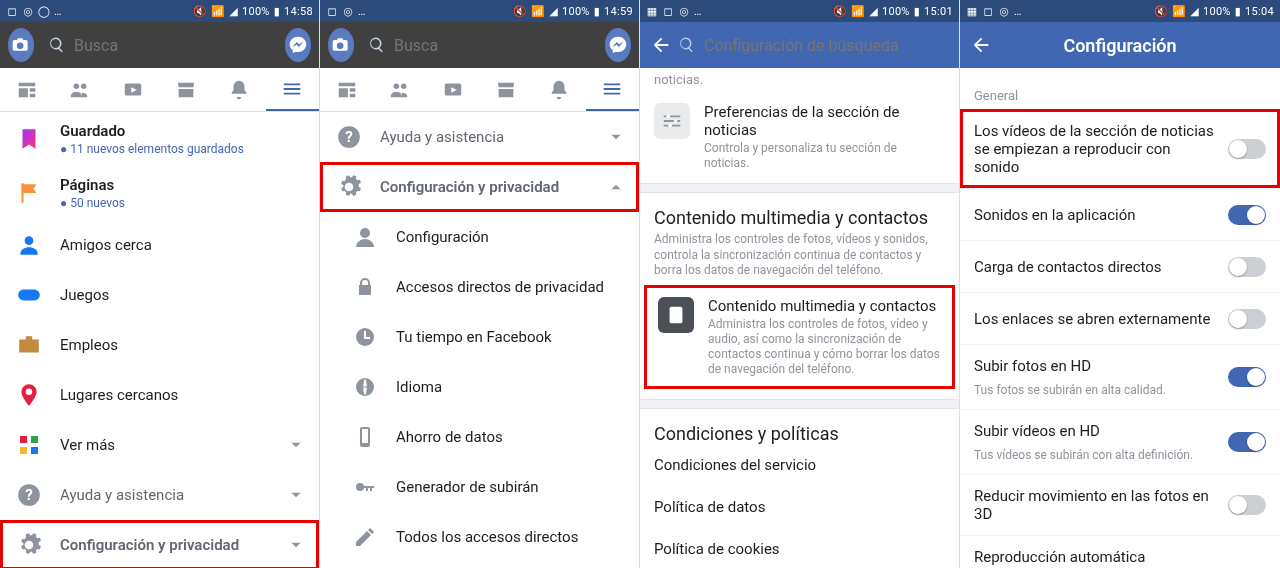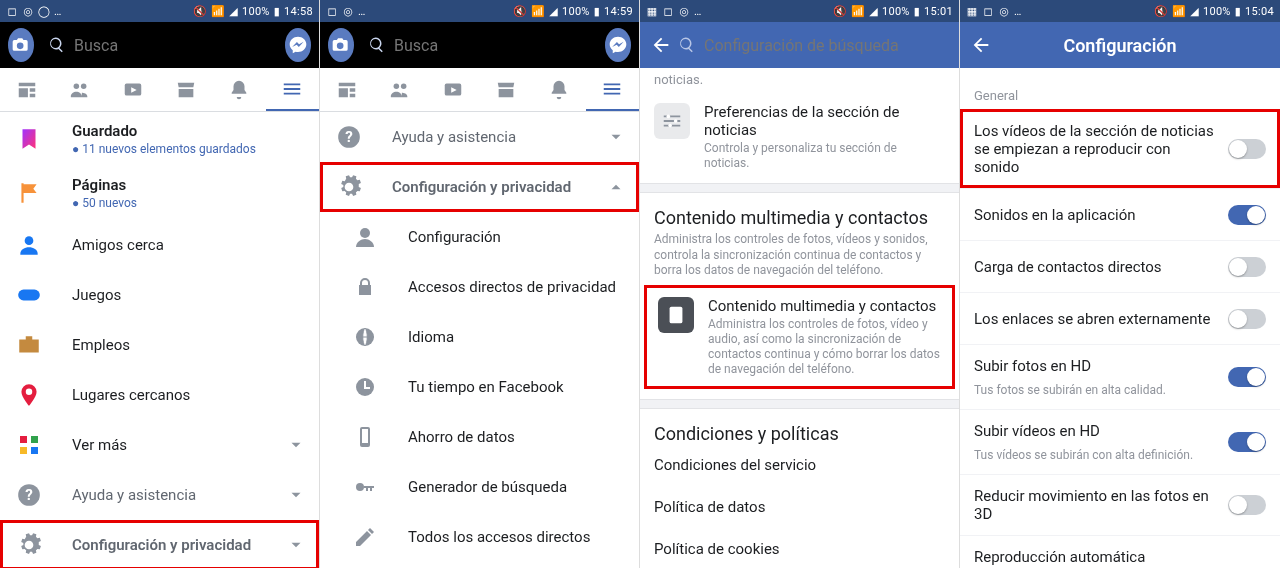--- a/index.html
+++ b/index.html
@@ -7,35 +7,35 @@
   .row { display: flex; width: 1280px; height: 568px; }
   .phone { width: 320px; height: 568px; border-right: 1px solid #ddd; display: flex; flex-direction: column; background: #fff; overflow: hidden; position: relative; }
 
   
   .statusbar { height: 22px; background: #2c4a7a; color: #fff; font-size: 11px; display: flex; align-items: center; padding: 0 6px; }
   .sb-left { display: flex; gap: 4px; align-items: center; }
   .sb-right { margin-left: auto; display: flex; gap: 4px; align-items: center; letter-spacing: .3px; }
   .sb-ico { width: 12px; height: 12px; display: inline-flex; align-items: center; justify-content: center; }
 
   
-  .fbhead { height: 46px; background: #000000; display: flex; align-items: center; padding: 0 8px; gap: 8px; }
+  .fbhead { height: 46px; background: #404040; display: flex; align-items: center; padding: 0 8px; gap: 8px; }
   .fbhead-back { height: 46px; background: #4267b2; display: flex; align-items: center; padding: 0 10px; gap: 0; }
   .circle-btn { width: 34px; height: 34px; border-radius: 50%; background: #5a7bc0; display: flex; align-items: center; justify-content: center; }
   .searchwrap { flex: 1; display: flex; align-items: center; gap: 8px; color: #c9d5ee; font-size: 16px; padding-left: 6px; }
   .searchwrap input { background: transparent; border: none; outline: none; color: #c9d5ee; font-size: 16px; flex: 1; }
   .head-title { flex: 1; text-align: center; color: #fff; font-size: 18px; font-weight: 600; }
 
   
   .tabs { height: 44px; background: #fff; border-bottom: 1px solid #dadde1; display: flex; }
   .tab { flex: 1; display: flex; align-items: center; justify-content: center; color: #616770; }
   .tab.active { color: #4267b2; border-bottom: 2px solid #4267b2; }
 
   
   .list { flex: 1; overflow-y: auto; background: #fff; }
-  .item { display: flex; align-items: center; padding: 10px 14px; min-height: 48px; gap: 28px; }
+  .item { display: flex; align-items: center; padding: 10px 14px; min-height: 48px; gap: 16px; }
   .item .iconbox { width: 30px; height: 30px; display: flex; align-items: center; justify-content: center; flex-shrink: 0; }
   .item .txt { flex: 1; }
   .item .title { font-size: 15px; color: #1c1e21; }
   .item .sub { font-size: 12px; color: #4267b2; margin-top: 2px; }
   .item .chev { color: #616770; }
   .sep-gray .title { color: #616770; }
   .highlight { outline: 3px solid #e60000; outline-offset: -3px; }
   .indent .iconbox { margin-left: 16px; }
 
   
@@ -482,55 +482,55 @@
               <use href="#i-lock"></use>
             </svg>
           </div>
         <div class="txt">
             <div class="title">Accesos directos de privacidad</div>
           </div>
       </div>
       <div class="item indent">
         <div class="iconbox">
             <svg width="24" height="24" viewBox="0 0 24 24" class="gray">
+              <use href="#i-clock"></use>
+            </svg>
+          </div>
+        <div class="txt">
+            <div class="title">Tu tiempo en Facebook</div>
+          </div>
+      </div>
+      <div class="item indent">
+        <div class="iconbox">
+            <svg width="24" height="24" viewBox="0 0 24 24" class="gray">
               <use href="#i-globe"></use>
             </svg>
           </div>
         <div class="txt">
             <div class="title">Idioma</div>
-          </div>
-      </div>
-      <div class="item indent">
-        <div class="iconbox">
-            <svg width="24" height="24" viewBox="0 0 24 24" class="gray">
-              <use href="#i-clock"></use>
-            </svg>
-          </div>
-        <div class="txt">
-            <div class="title">Tu tiempo en Facebook</div>
           </div>
       </div>
       <div class="item indent">
         <div class="iconbox">
             <svg width="24" height="24" viewBox="0 0 24 24" class="gray">
               <use href="#i-phone"></use>
             </svg>
           </div>
         <div class="txt">
             <div class="title">Ahorro de datos</div>
           </div>
       </div>
       <div class="item indent">
         <div class="iconbox">
             <svg width="24" height="24" viewBox="0 0 24 24" class="gray">
               <use href="#i-key"></use>
             </svg>
           </div>
         <div class="txt">
-            <div class="title">Generador de búsqueda</div>
+            <div class="title">Generador de subirán</div>
           </div>
       </div>
       <div class="item indent">
         <div class="iconbox">
             <svg width="24" height="24" viewBox="0 0 24 24" class="gray">
               <use href="#i-pencil"></use>
             </svg>
           </div>
         <div class="txt">
             <div class="title">Todos los accesos directos</div>

